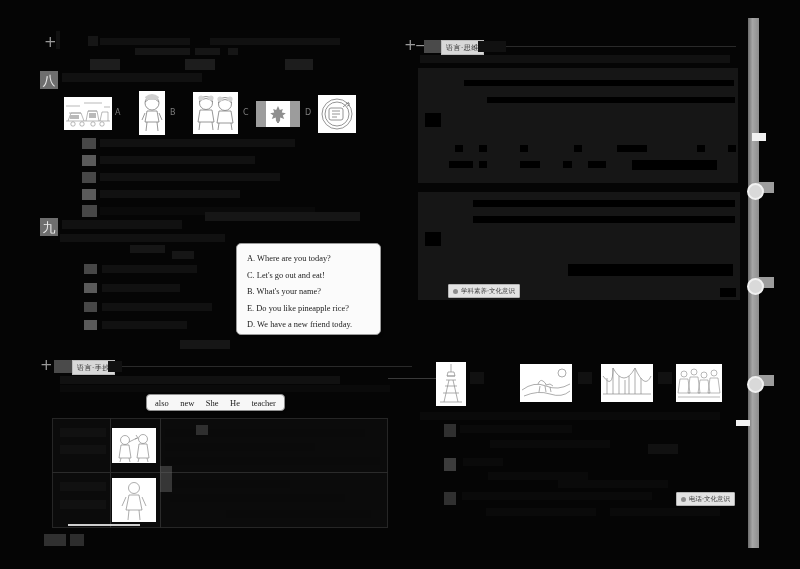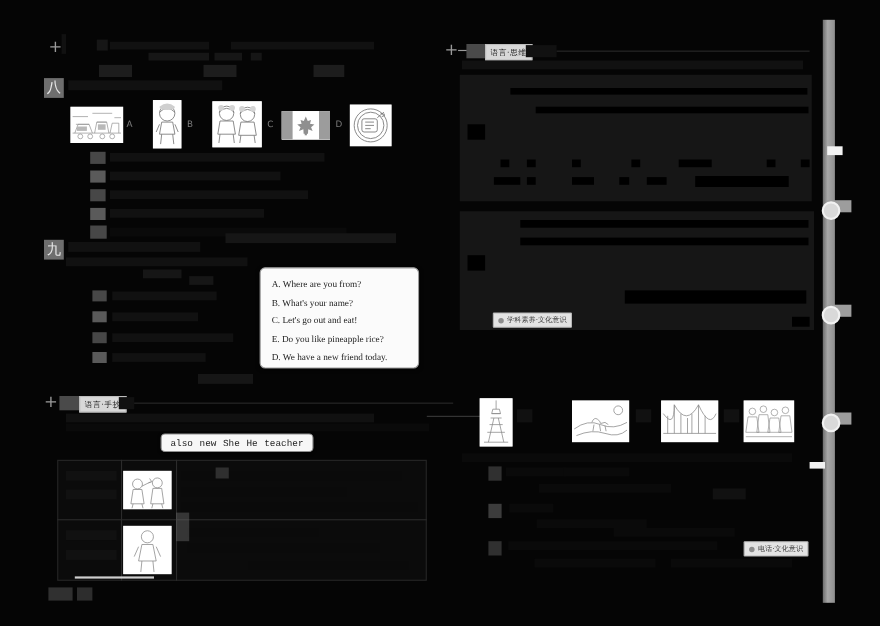--- a/index.html
+++ b/index.html
@@ -50,21 +50,21 @@
           padding:7px 10px 5px 10px;box-sizing:border-box;}
   .optbox .opt{font-size:8.4px;line-height:16.5px;white-space:nowrap;
                font-family:"Liberation Serif",serif;}
 
   
   .wordbank{position:absolute;background:#f7f7f7;color:#1b1b1b;
             border:1px solid #8f8f8f;border-radius:4px;
             box-shadow:0 1px 2px rgba(0,0,0,.55);
             display:flex;align-items:center;justify-content:space-between;
             padding:0 8px;box-sizing:border-box;}
-  .wordbank span{font-size:8.5px;font-family:Liberation Mono, monospace;}
+  .wordbank span{font-size:8.5px;font-family:Liberation Serif, serif;}
 
   
   .tbl{position:absolute;border:1px solid #262626;box-sizing:border-box;}
   .tblline{position:absolute;background:#2b2b2b;}
 
   
   .numsm{position:absolute;background:#545454;opacity:.85;}
   .numsm.l{background:#6a6a6a;}
 
   
@@ -188,23 +188,23 @@
   <div class="rb d1" style="left:100px;top:207px;width:215px;height:8px;"></div>
   <div class="rb d3" style="left:205px;top:212px;width:155px;height:9px;"></div>
 
   <div class="secnum" style="left:40px;top:218px;">九</div>
   <div class="rb d2" style="left:62px;top:220px;width:120px;height:9px;"></div>
   <div class="rb d2" style="left:60px;top:234px;width:165px;height:8px;"></div>
   <div class="rb d3" style="left:130px;top:245px;width:35px;height:8px;"></div>
   <div class="rb d3" style="left:172px;top:251px;width:22px;height:8px;"></div>
 
   <div class="optbox" style="left:236px;top:243px;width:145px;height:92px;">
-    <div class="opt">A. Where are you from?</div>
+    <div class="opt">A. Where are you today?</div>
+    <div class="opt">C. Let's go out and eat!</div>
     <div class="opt">B. What's your name?</div>
-    <div class="opt">C. Let's go out and eat!</div>
     <div class="opt">E. Do you like pineapple rice?</div>
     <div class="opt">D. We have a new friend today.</div>
   </div>
 
   <div class="numsm" style="left:84px;top:264px;width:13px;height:10px;"></div>
   <div class="numsm l" style="left:84px;top:283px;width:13px;height:10px;"></div>
   <div class="numsm" style="left:84px;top:302px;width:13px;height:10px;"></div>
   <div class="numsm l" style="left:84px;top:320px;width:13px;height:10px;"></div>
   <div class="rb d2" style="left:102px;top:265px;width:95px;height:8px;"></div>
   <div class="rb d2" style="left:102px;top:284px;width:78px;height:8px;"></div>

